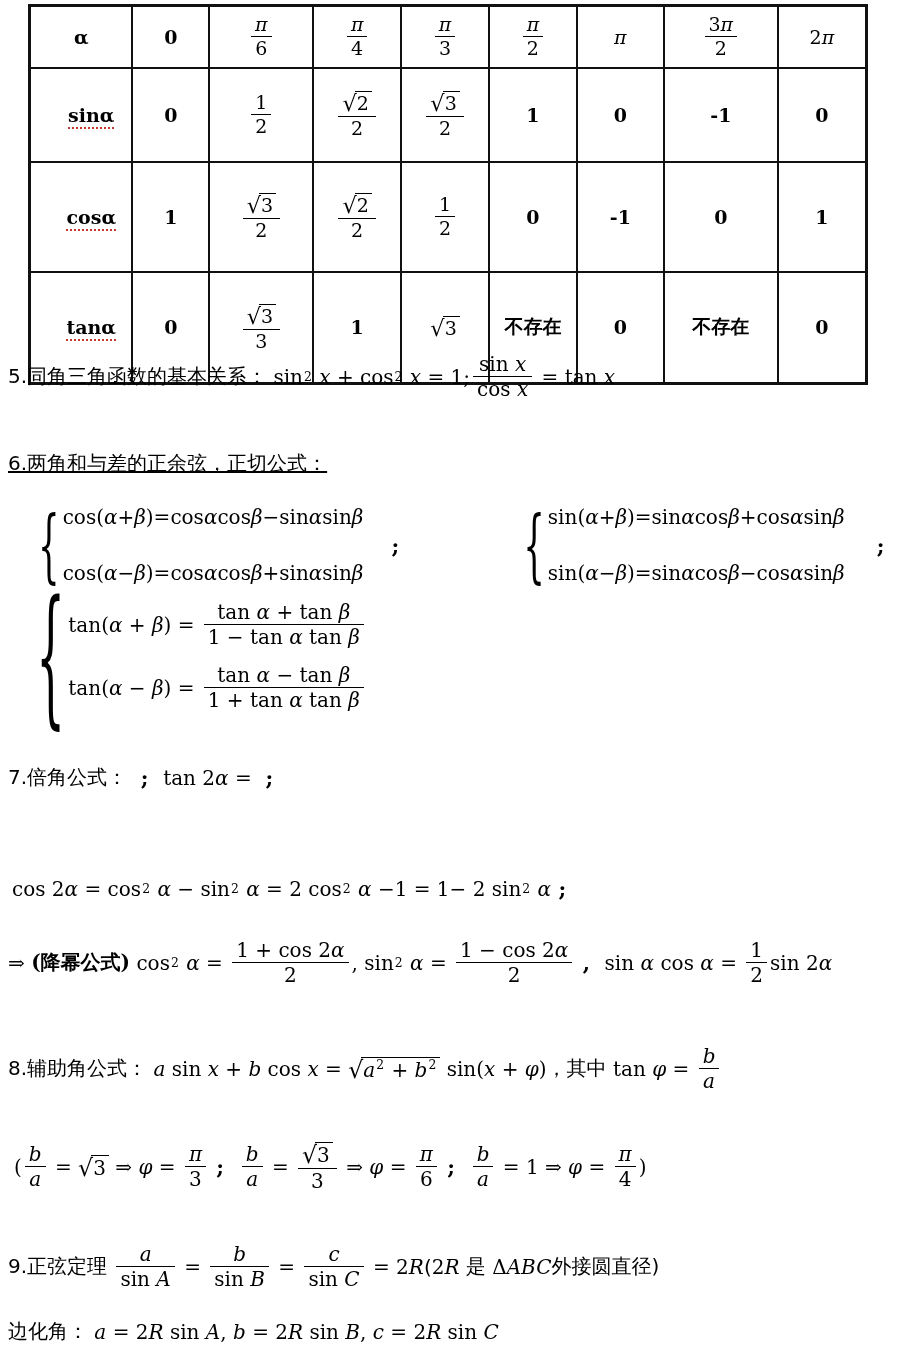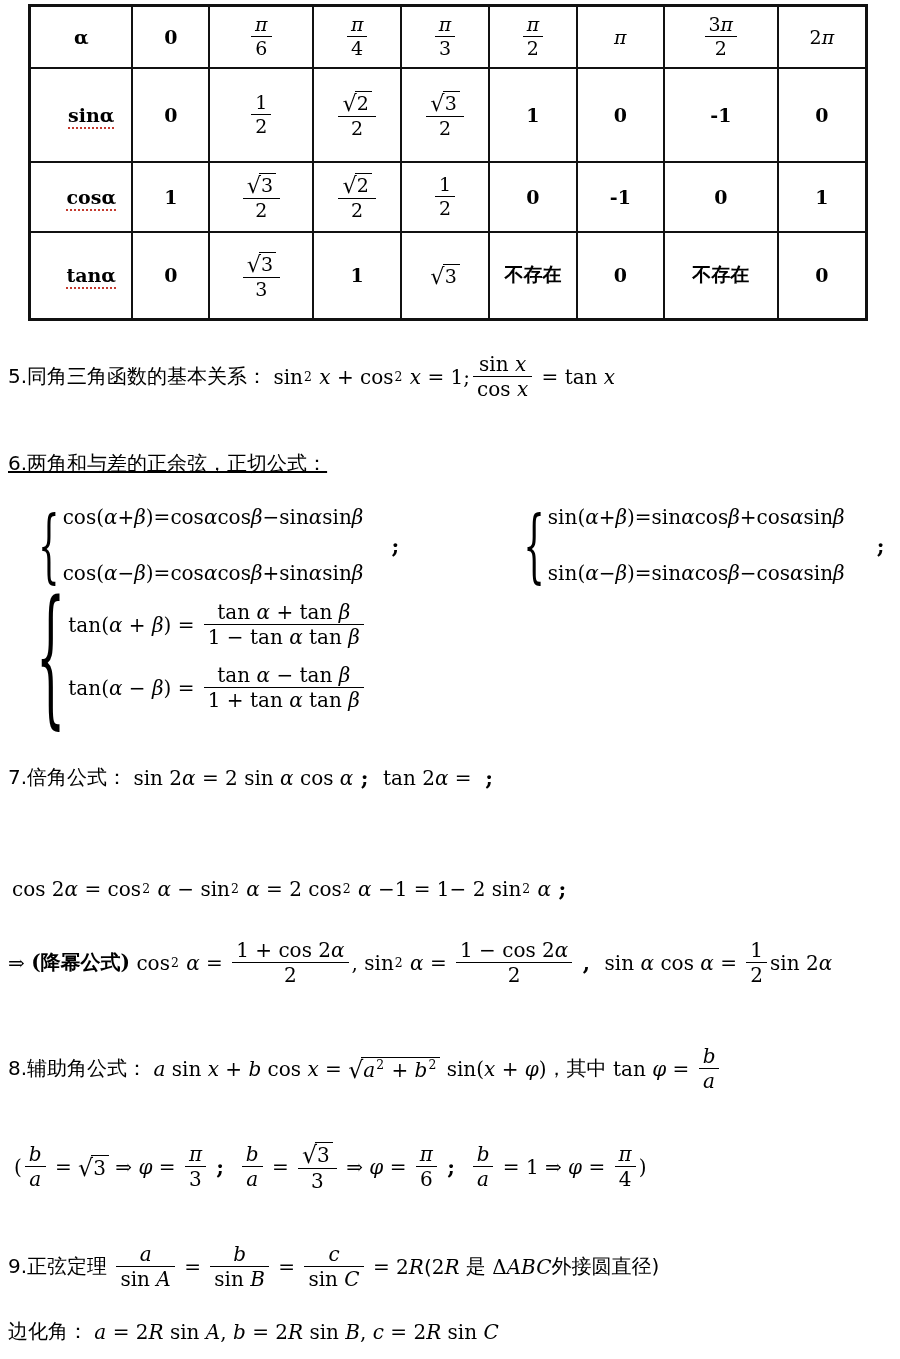--- a/index.html
+++ b/index.html
@@ -84,32 +84,32 @@
           <td><span class="bseg spell">sinα</span></td>
           <td><span class="bseg">0</span></td>
           <td><span class="frac"><span class="num"><span class="m"><span class="vr">1</span></span></span><span class="den"><span class="m"><span class="vr">2</span></span></span></span></td>
           <td><span class="frac"><span class="num"><span class="sqrt"><span class="rsign">√</span><span class="rad"><span class="m"><span class="vr">2</span></span></span></span></span><span class="den"><span class="m"><span class="vr">2</span></span></span></span></td>
           <td><span class="frac"><span class="num"><span class="sqrt"><span class="rsign">√</span><span class="rad"><span class="m"><span class="vr">3</span></span></span></span></span><span class="den"><span class="m"><span class="vr">2</span></span></span></span></td>
           <td><span class="bseg">1</span></td>
           <td><span class="bseg">0</span></td>
           <td><span class="bseg">-1</span></td>
           <td><span class="bseg">0</span></td>
         </tr>
-        <tr style="height: 70px;">
+        <tr style="height: 110px;">
           <td><span class="bseg spell">cosα</span></td>
           <td><span class="bseg">1</span></td>
           <td><span class="frac"><span class="num"><span class="sqrt"><span class="rsign">√</span><span class="rad"><span class="m"><span class="vr">3</span></span></span></span></span><span class="den"><span class="m"><span class="vr">2</span></span></span></span></td>
           <td><span class="frac"><span class="num"><span class="sqrt"><span class="rsign">√</span><span class="rad"><span class="m"><span class="vr">2</span></span></span></span></span><span class="den"><span class="m"><span class="vr">2</span></span></span></span></td>
           <td><span class="frac"><span class="num"><span class="m"><span class="vr">1</span></span></span><span class="den"><span class="m"><span class="vr">2</span></span></span></span></td>
           <td><span class="bseg">0</span></td>
           <td><span class="bseg">-1</span></td>
           <td><span class="bseg">0</span></td>
           <td><span class="bseg">1</span></td>
         </tr>
-        <tr style="height: 88px;">
+        <tr style="height: 112px;">
           <td><span class="bseg spell">tanα</span></td>
           <td><span class="bseg">0</span></td>
           <td><span class="frac"><span class="num"><span class="sqrt"><span class="rsign">√</span><span class="rad"><span class="m"><span class="vr">3</span></span></span></span></span><span class="den"><span class="m"><span class="vr">3</span></span></span></span></td>
           <td><span class="bseg">1</span></td>
           <td><span class="sqrt"><span class="rsign">√</span><span class="rad"><span class="m"><span class="vr">3</span></span></span></span></td>
           <td><span class="bseg">不存在</span></td>
           <td><span class="bseg">0</span></td>
           <td><span class="bseg">不存在</span></td>
           <td><span class="bseg">0</span></td>
         </tr>
@@ -176,21 +176,20 @@
             <span class="frac">
               <span class="num"><span class="m"><span class="fn">tan</span><span class="vr"> </span><span class="vit">α</span><span class="vr"> − </span><span class="fn">tan</span><span class="vr"> </span><span class="vit">β</span></span></span>
               <span class="den"><span class="m"><span class="vr">1 + </span><span class="fn">tan</span><span class="vr"> </span><span class="vit">α</span><span class="vr"> </span><span class="fn">tan</span><span class="vr"> </span><span class="vit">β</span></span></span>
             </span>
           </span>
         </span>
       </span>
     </div>
   <div class="line" id="sec7">
       <span class="cjk">7.倍角公式： </span>
-      <span class="m"><span class="fn">sin</span><span class="vr"> 2</span><span class="vit">α</span><span class="vr"> = 2 </span><span class="fn">sin</span><span class="vr"> </span><span class="vit">α</span><span class="vr"> </span><span class="fn">cos</span><span class="vr"> </span><span class="vit">α</span></span>
       <span class="bseg semi"> ;  </span>
       <span class="m"><span class="fn">tan</span><span class="vr"> 2</span><span class="vit">α</span><span class="vr"> = </span></span>
       <span class="bseg semi"> ;</span>
     </div>
   <div class="line" id="cos2a">
       <span class="m"><span class="fn">cos</span><span class="vr"> 2</span><span class="vit">α</span><span class="vr"> = </span><span class="fn">cos</span></span>
       <span class="sup">2</span>
       <span class="m"><span class="vr"> </span><span class="vit">α</span><span class="vr"> − </span><span class="fn">sin</span></span>
       <span class="sup">2</span>
       <span class="m"><span class="vr"> </span><span class="vit">α</span><span class="vr"> = 2 </span><span class="fn">cos</span></span>

